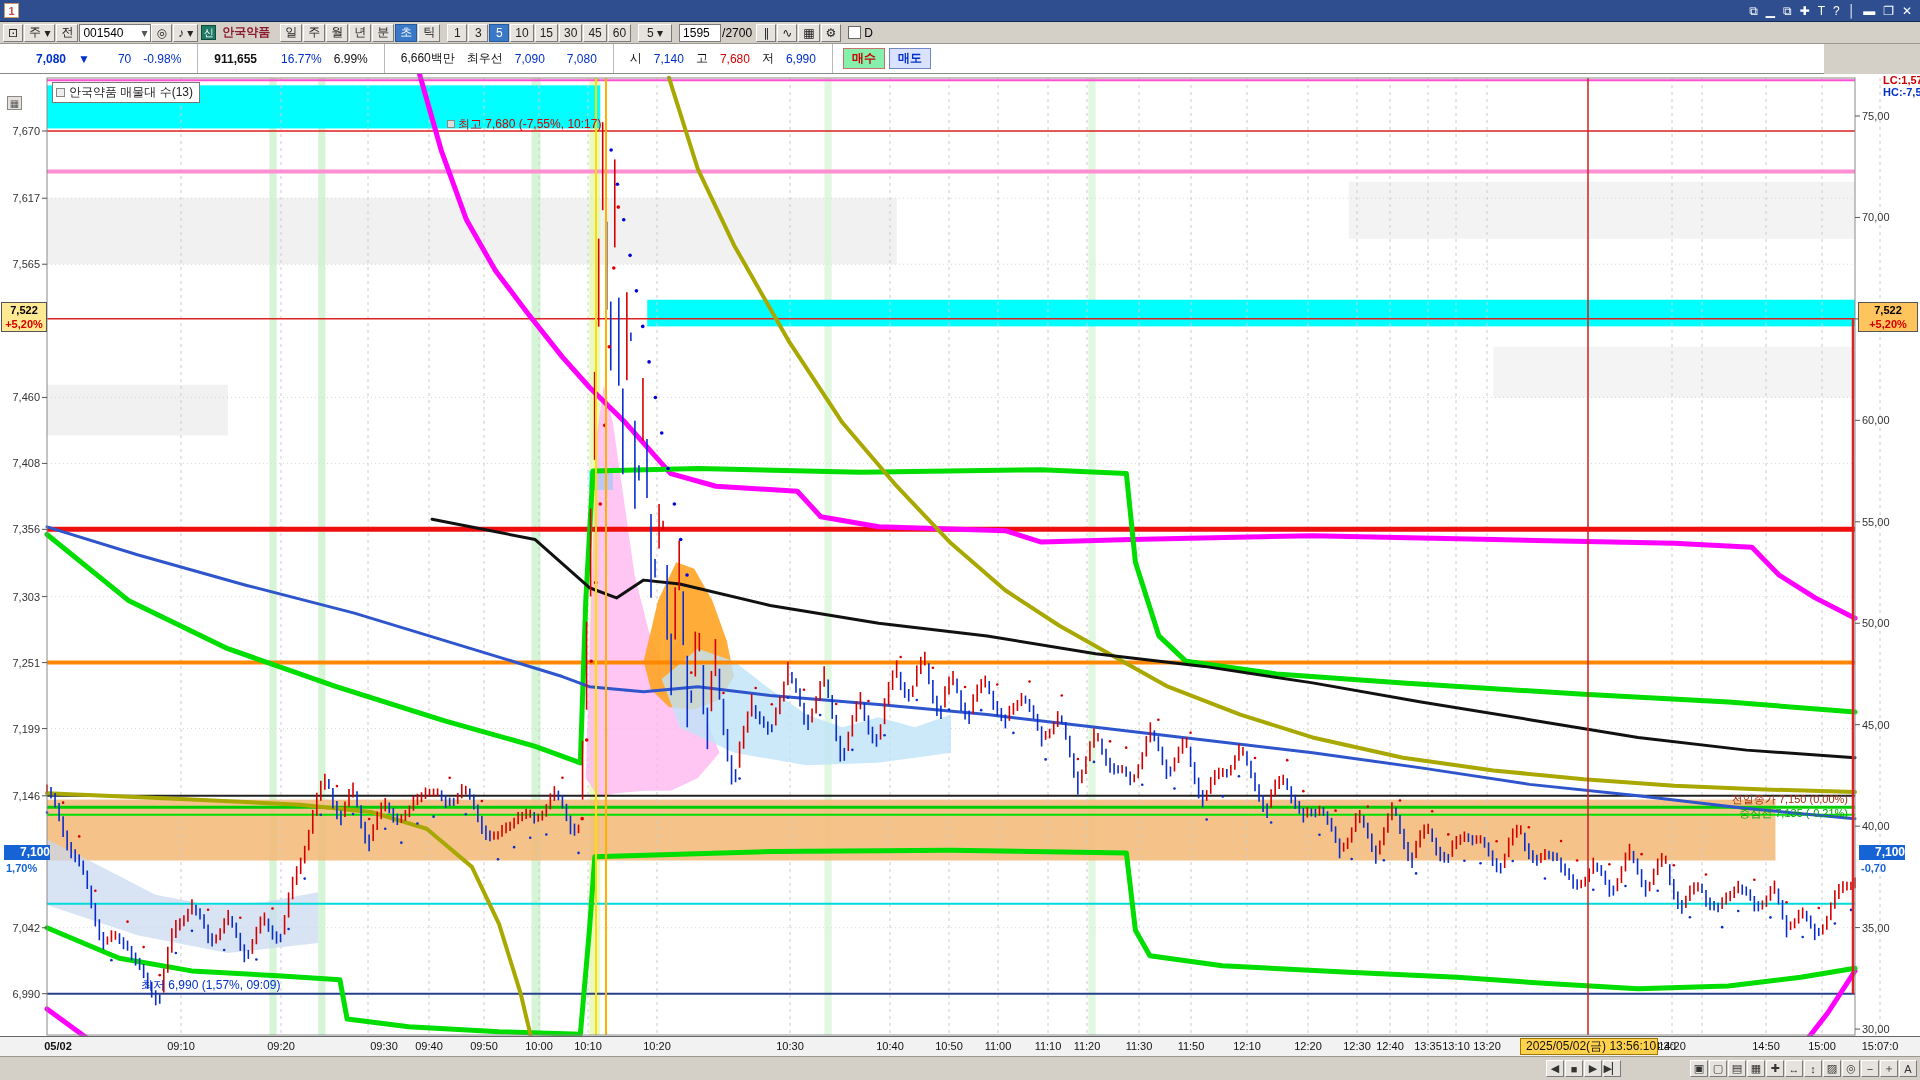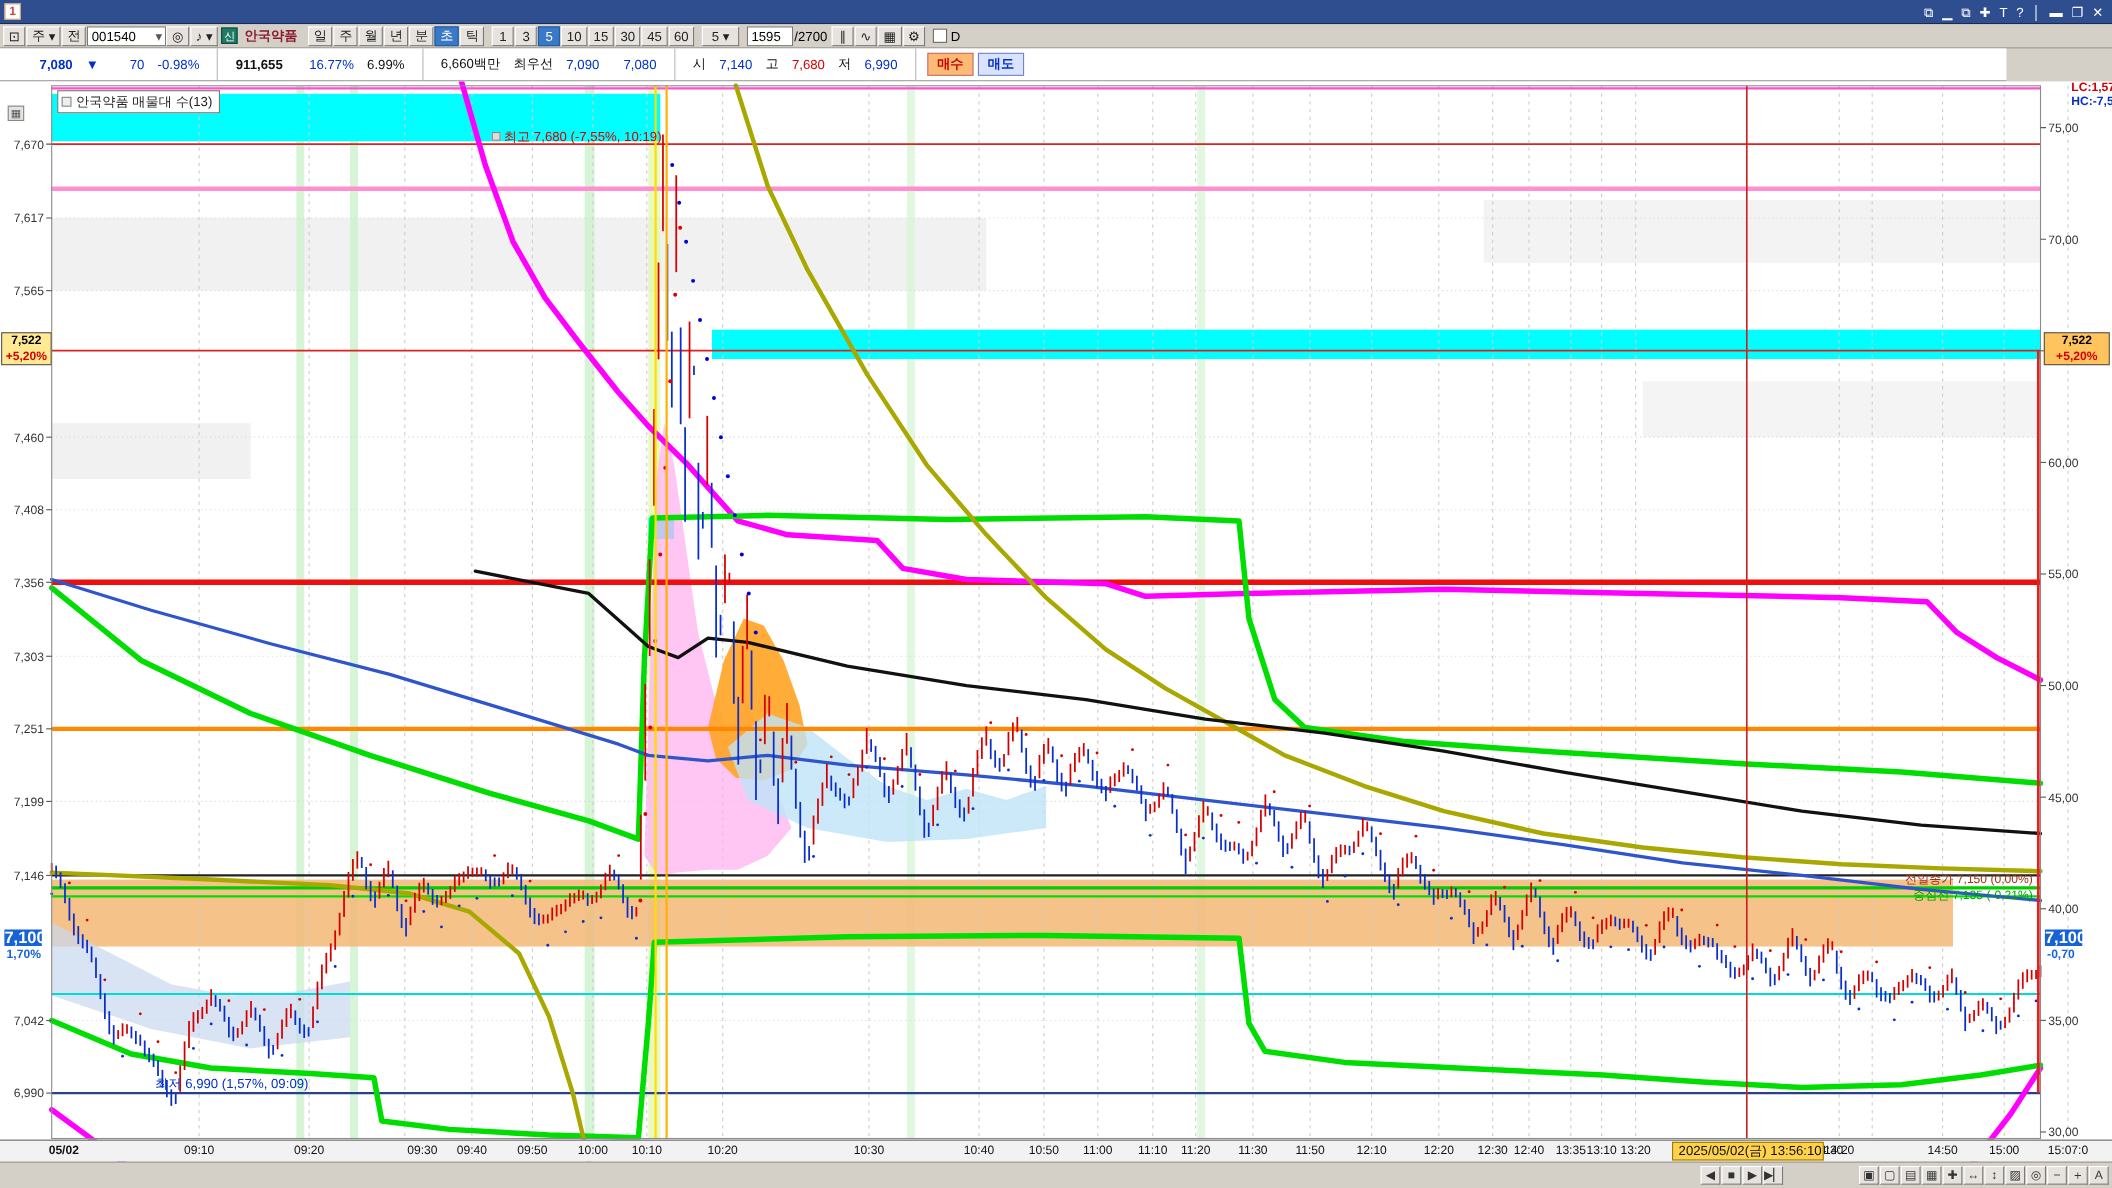--- a/index.html
+++ b/index.html
@@ -38,38 +38,38 @@
 
   
   .quotebar { position:absolute; top:44px; left:0; width:1824px; height:30px;
               background:#fff; border-bottom:1px solid #8a8a8a;
               display:flex; align-items:flex-start; font-size:12px; color:#111; }
   .qseg { display:flex; align-items:center; height:100%; padding:0 10px;
           border-right:1px solid #b9b9b9; }
   .qv { margin:0 6px; white-space:nowrap; }
   .blue { color:#0230c8; } .red { color:#d40000; } .blk { color:#111; }
   .bold { font-weight:bold; }
-  .btn-buy { background:#fdba74; color:#c80000; border:1px solid #c87070;
+  .btn-buy { background:#86efac; color:#c80000; border:1px solid #c87070;
              padding:1px 8px; margin-right:4px; font-weight:bold; }
   .btn-sell { background:#d9e2ff; color:#0230c8; border:1px solid #7086c8;
               padding:1px 8px; font-weight:bold; }
 
   
   .chart-area { position:absolute; top:74px; left:0; width:1920px; height:1006px;
                 background:#fff; }
   .legend-box { position:absolute; left:52px; top:8px; background:#fff;
                 border:1px solid #777; padding:1px 6px 1px 3px; font-size:12px;
                 color:#222; display:flex; align-items:center; gap:4px; }
   .legend-box .chk { width:9px; height:9px; border:1px solid #888; background:#eee;
                      display:inline-block; }
   .note { position:absolute; font-size:12px; white-space:nowrap; }
   .badge { position:absolute; width:46px; text-align:center; font-size:11px;
            border:1px solid #555; line-height:14px; font-weight:bold; }
   .badge .pct { display:block; }
-  .chip { position:absolute; width:34px; text-align:left; font-size:15px;
+  .chip { position:absolute; width:46px; text-align:right; font-size:12px;
           font-weight:bold; color:#fff; background:#1563d5; line-height:15px; }
   .chip-pct { position:absolute; font-size:11px; font-weight:bold; color:#1563d5; }
   .lchc { position:absolute; font-size:11px; font-weight:bold; white-space:nowrap;padding-left:21px; }
 
   
   .time-axis { position:absolute; left:0; top:962px; width:1920px; height:20px;
                background:#f2f2f2; border-top:1px solid #666; font-size:11px;
                color:#111; overflow:hidden; }
   .time-axis span { position:absolute; top:3px; transform:translateX(-50%);
                     white-space:nowrap; }
@@ -903,21 +903,21 @@
       </svg>
 
     <span class="tool-icon">▦</span>
 
     <div class="legend-box">
       <span class="chk"></span>
       <span>안국약품 매물대 수(13)</span>
     </div>
 
     <div class="note" style="left:447px;top:42px;color:#d40000">
-      <span style="display:inline-block;width:8px;height:8px;border:1px solid #888;background:#ddd;margin-right:3px"></span><span>최고 7,680 (-7,55%, 10:19)</span>
+      <span style="display:inline-block;width:8px;height:8px;border:1px solid #888;background:#ddd;margin-right:3px"></span><span>최고 7,680 (-7,55%, 10:17)</span>
     </div>
     <div class="note" style="left:141px;top:903px;color:#0230c8">최저 6,990 (1,57%, 09:09)</div>
     <div class="note" style="right:72px;top:718px;color:#a33010;font-size:11px">전일종가 7,150 (0,00%)</div>
     <div class="note" style="right:72px;top:732px;color:#00a400;font-size:11px">중심선 7,135 (-0,21%)</div>
 
     <div class="lchc" style="left:1862px;top:0;color:#cc0000">LC:1,57</div>
     <div class="lchc" style="left:1862px;top:12px;color:#0230c8">HC:-7,5</div>
 
     
     <div class="badge" style="left:1px;top:228px;background:#ffe992">

